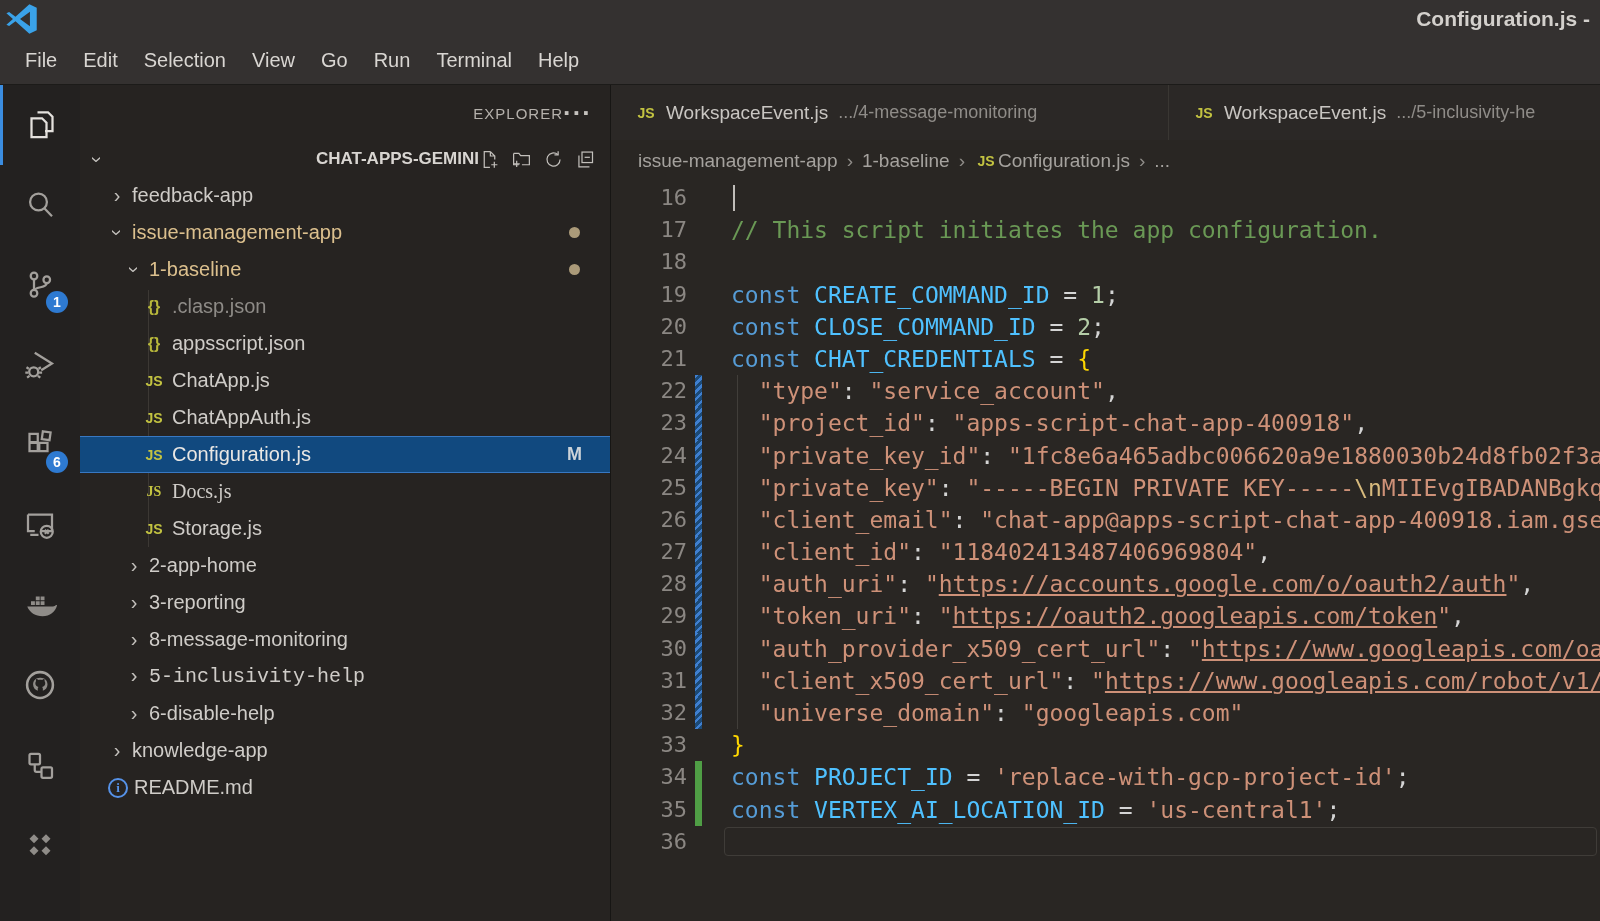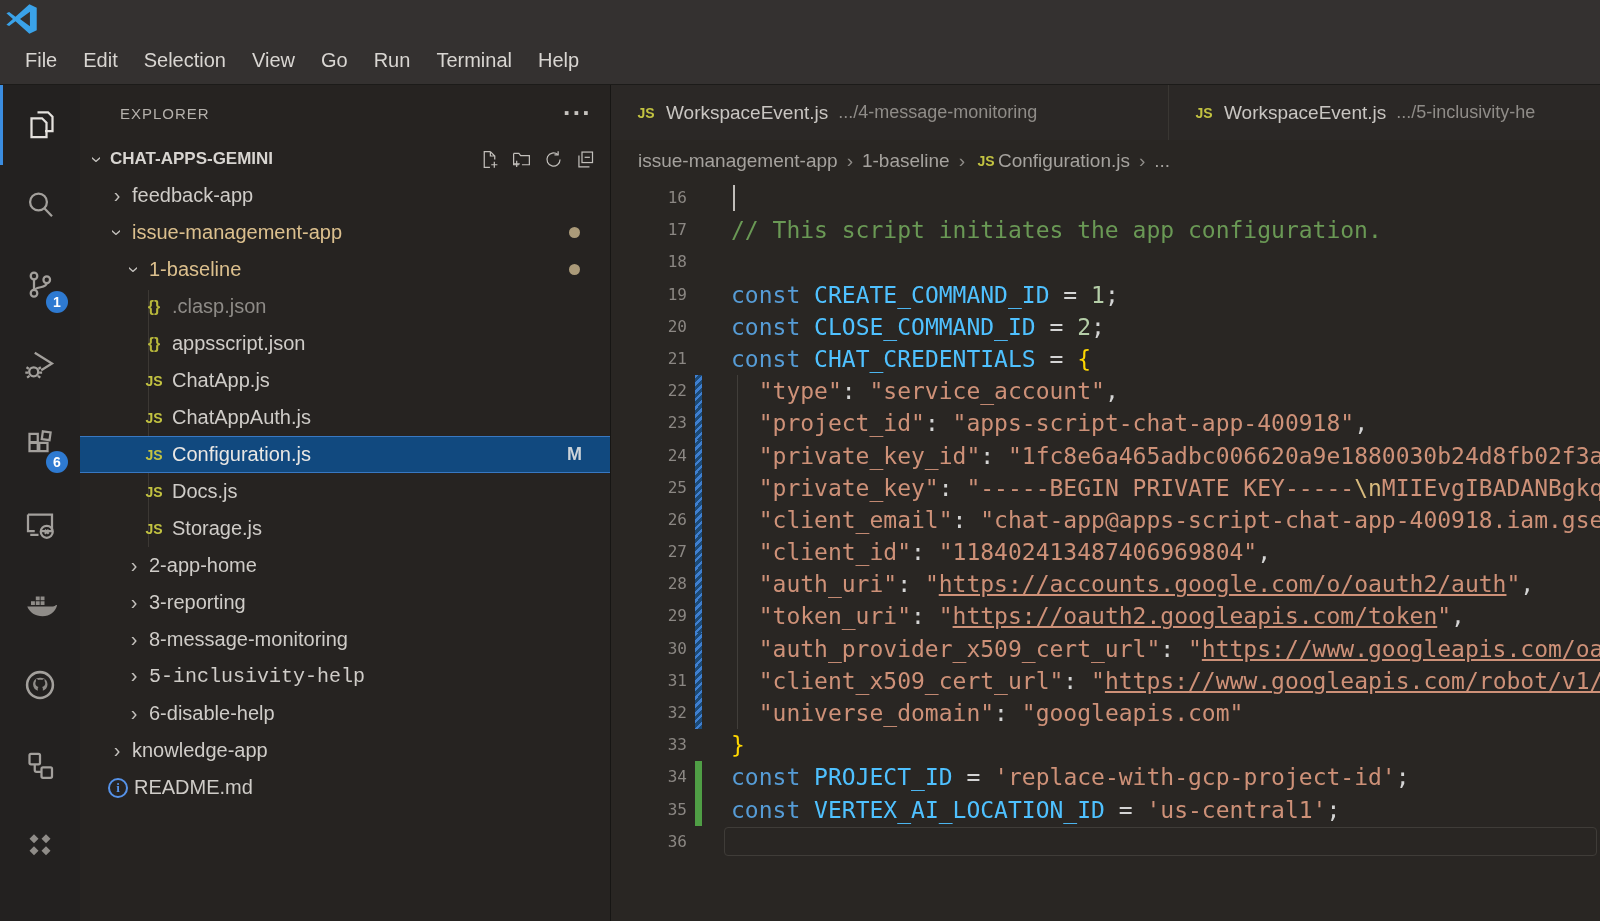--- a/index.html
+++ b/index.html
@@ -18,21 +18,21 @@
   
   .activitybar { position:absolute; left:0; top:85px; width:80px; height:836px; background:#232120; }
   .act-item { position:relative; width:80px; height:80px; display:flex; align-items:center; justify-content:center; }
   .act-item svg { width:36px; height:36px; stroke:#a3a09c; fill:none; stroke-width:1.5; }
   .act-item.active { border-left:3px solid #3b8de0; }
   .act-item.active svg { stroke:#e4e1dd; }
   .act-badge { position:absolute; right:12px; bottom:12px; min-width:22px; height:22px; border-radius:11px;
     background:#2e7ad1; color:#fff; font-size:14px; font-weight:bold; display:flex; align-items:center; justify-content:center; }
 
   
-  .sidebar { position:absolute; left:80px; top:85px; width:530px; height:836px; background:#262321; }
+  .sidebar { position:absolute; left:80px; top:85px; width:530px; height:836px; background:#262321;text-align:right; }
   .explorer-head { height:56px; display:flex; align-items:center; padding:0 18px 0 40px; }
   .explorer-title { color:#b5b1ac; font-size:15px; letter-spacing:1px; flex:1; }
   .more-icon { color:#c5c2be; font-size:26px; line-height:10px; letter-spacing:1px; }
   .more-icon::before { content:"\00B7\00B7\00B7"; font-weight:bold; }
   .section-row { height:36px; display:flex; align-items:center; padding:0 14px 0 8px; }
   .section-label { color:#d8d5d1; font-size:17px; font-weight:bold; flex:1; margin-left:4px; }
   .sec-icons { display:flex; gap:11px; }
   .sec-icons svg { width:21px; height:21px; stroke:#c2bfbb; fill:none; stroke-width:1.4; }
 
   .tree { position:relative; }
@@ -72,40 +72,41 @@
   .breadcrumbs { position:absolute; left:0; top:55px; width:990px; height:42px; display:flex;
     align-items:center; padding-left:27px; color:#a5a29e; font-size:19px; }
   .bc-item { display:flex; align-items:center; }
   .bc-sep { margin:0 9px; color:#8f8c88; font-size:19px; }
 
   
   .code { position:absolute; left:0; top:97px; width:990px; height:739px; overflow:hidden;
     font-family:"DejaVu Sans Mono","Liberation Mono",monospace; font-size:23px; }
   .code-line { position:relative; height:32.2px; }
   .ln { position:absolute; left:0; top:0; width:76px; text-align:right; color:#8b8783;
-    font-size:16px; line-height:32.2px; }
+    font-size:22px; line-height:32.2px; }
   .git-bar { position:absolute; left:84px; top:0; bottom:0; width:7px; }
   .git-bar.modified { background:repeating-linear-gradient(135deg,#3f7fd0 0 2.5px,#1c4a77 2.5px 5.5px); }
   .git-bar.added { background:#4f9e45; }
   .guide { position:absolute; left:126px; top:0; bottom:0; width:1px; background:#413e3a; }
   .code-text { position:absolute; left:120px; top:0; line-height:32.2px; white-space:pre; }
   .caret { position:absolute; left:122px; top:3px; width:2px; height:26px; background:#c0bdb9; }
   .code-line.current::after { content:""; position:absolute; left:113px; right:4px; top:1px; bottom:2px;
     border:1px solid #3f3c38; border-radius:4px; }
   .cm { color:#6a9955; } .kw { color:#569cd6; } .cn { color:#4fc1ff; } .pn { color:#d4d4d4; }
   .num { color:#b5cea8; } .str { color:#ce9178; } .esc { color:#d7ba7d; } .br1 { color:#ffd700; }
   .link { color:#ce9178; text-decoration:underline; }
 </style>
 </head>
 <body>
 
 <div class="titlebar">
   <svg class="vscode-logo" viewBox="0 0 24 24">
     <path fill="#3aa2e8" d="M17.2 1.6 7.4 10.4 2.9 7 1 8l4.6 4L1 16l1.9 1 4.5-3.4 9.8 8.8 5.2-2.5V4.1L17.2 1.6zM17.6 6.9v10.2L10.6 12l7-5.1z"></path>
   </svg>
+  <div class="win-title">Configuration.js -</div>
 </div>
 
 <div class="menubar">
     <span class="menu-item">File</span>
     <span class="menu-item">Edit</span>
     <span class="menu-item">Selection</span>
     <span class="menu-item">View</span>
     <span class="menu-item">Go</span>
     <span class="menu-item">Run</span>
     <span class="menu-item">Terminal</span>
@@ -253,21 +254,21 @@
         <span class="ficon icon-js"></span>
         <span class="t-label">ChatAppAuth.js</span>
         <span class="t-spacer"></span>
       </div>
       <div class="tree-row selected" style="padding-left: 62px;">
         <span class="ficon icon-js"></span>
         <span class="t-label">Configuration.js</span>
         <span class="t-spacer"></span>
         <span class="t-badge">M</span>
       </div>
-      <div class="tree-row" style="padding-left: 62px;">
+      <div class="tree-row" style="padding-left: 62px; font-family: Liberation Serif, serif;">
         <span class="ficon icon-js"></span>
         <span class="t-label">Docs.js</span>
         <span class="t-spacer"></span>
       </div>
       <div class="tree-row" style="padding-left: 62px;">
         <span class="ficon icon-js"></span>
         <span class="t-label">Storage.js</span>
         <span class="t-spacer"></span>
       </div>
       <div class="tree-row" style="padding-left: 45px;">

